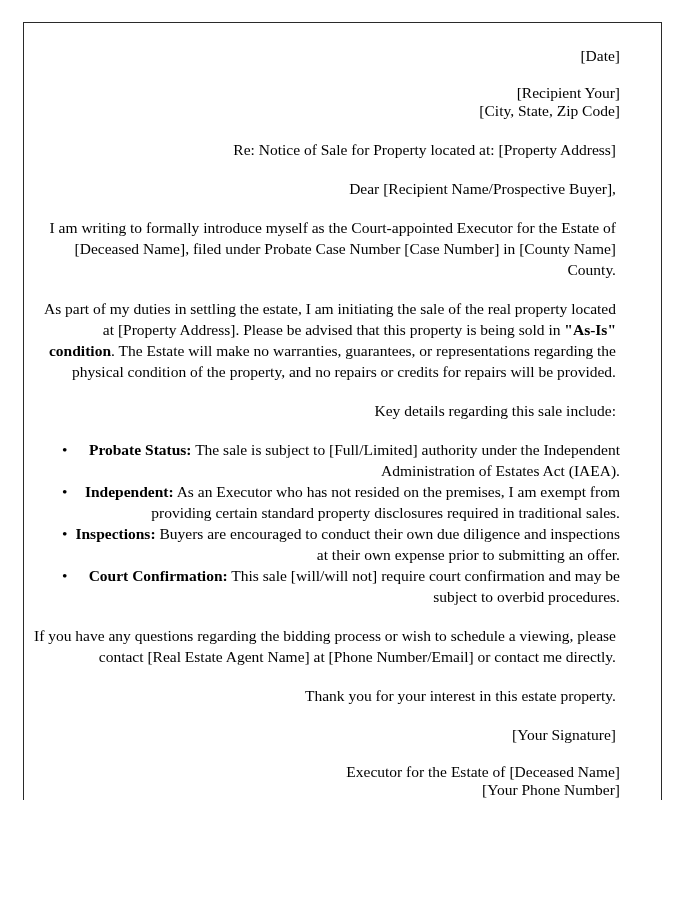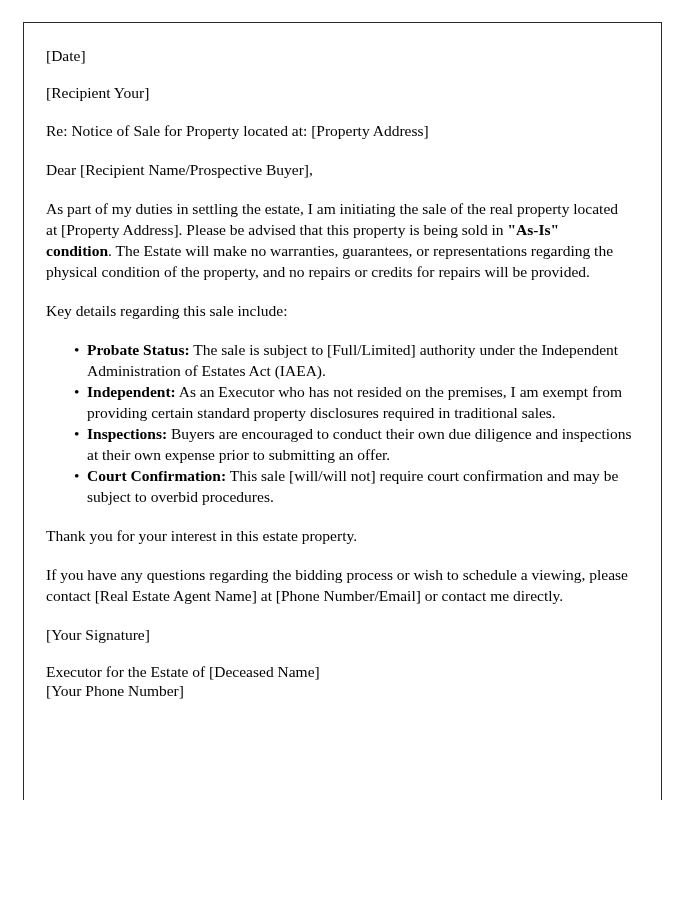--- a/index.html
+++ b/index.html
@@ -26,26 +26,26 @@
     box-sizing: border-box;
     background: #ffffff;
     border-left: 1px solid #2a2a2a;
     border-top: 1px solid #2a2a2a;
     border-right: 1px solid #2a2a2a;
     border-bottom: none;
   }
 
   .letter-body {
     position: absolute;
-    left: 22px;
+    left: 10px;
     top: 24px;
     width: 586px;
     font-size: 15.5px;
     line-height: 21px;
-    text-align: left;
+    text-align: right;
   }
 
   .block {
     margin: 0 0 18px 0;
   }
   .line {
     margin: 0;
     line-height: 18.5px;
     white-space: pre-wrap;
   }
@@ -85,49 +85,51 @@
 
 <div class="page-sheet">
   <div class="letter-body">
 
     <div class="block">
       <div class="line">[Date]</div>
     </div>
 
     <div class="block">
       <div class="line">[Recipient Your]</div>
+      <div class="line">[City, State, Zip Code]</div>
     </div>
 
     <p class="para">Re: Notice of Sale for Property located at: [Property Address]</p>
 
     <p class="para">Dear [Recipient Name/Prospective Buyer],</p>
 
+    <p class="para">I am writing to formally introduce myself as the Court-appointed Executor for the Estate of [Deceased Name], filed under Probate Case Number [Case Number] in [County Name] County.</p>
 
     <p class="para"><span>As part of my duties in settling the estate, I am initiating the sale of the real property located at [Property Address]. Please be advised that this property is being sold in </span><span class="bold">"As-Is" condition</span><span>. The Estate will make no warranties, guarantees, or representations regarding the physical condition of the property, and no repairs or credits for repairs will be provided.</span></p>
 
     <p class="para">Key details regarding this sale include:</p>
 
     <ul class="key-details">
       <li>
         <span class="bullet-glyph">•</span><span class="bold">Probate Status:</span><span> The sale is subject to [Full/Limited] authority under the Independent Administration of Estates Act (IAEA).</span>
       </li>
       <li>
         <span class="bullet-glyph">•</span><span class="bold">Independent:</span><span> As an Executor who has not resided on the premises, I am exempt from providing certain standard property disclosures required in traditional sales.</span>
       </li>
       <li>
         <span class="bullet-glyph">•</span><span class="bold">Inspections:</span><span> Buyers are encouraged to conduct their own due diligence and inspections at their own expense prior to submitting an offer.</span>
       </li>
       <li>
         <span class="bullet-glyph">•</span><span class="bold">Court Confirmation:</span><span> This sale [will/will not] require court confirmation and may be subject to overbid procedures.</span>
       </li>
     </ul>
 
+    <p class="para">If you have any questions regarding the bidding process or wish to schedule a viewing, please contact [Real Estate Agent Name] at [Phone Number/Email] or contact me directly.</p>
+
     <p class="para">Thank you for your interest in this estate property.</p>
-
-    <p class="para">If you have any questions regarding the bidding process or wish to schedule a viewing, please contact [Real Estate Agent Name] at [Phone Number/Email] or contact me directly.</p>
 
 
     <p class="para">[Your Signature]</p>
 
     <div class="block">
       <div class="line">Executor for the Estate of [Deceased Name]</div>
       <div class="line">[Your Phone Number]</div>
     </div>
 
   </div>

